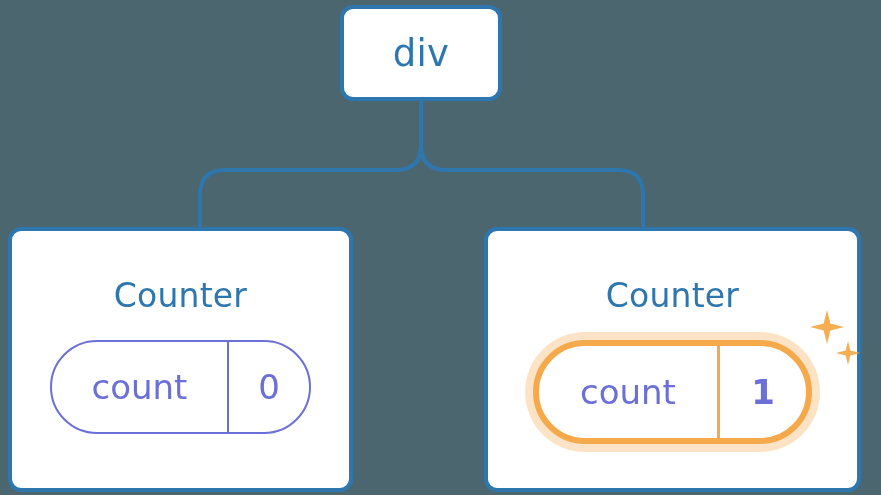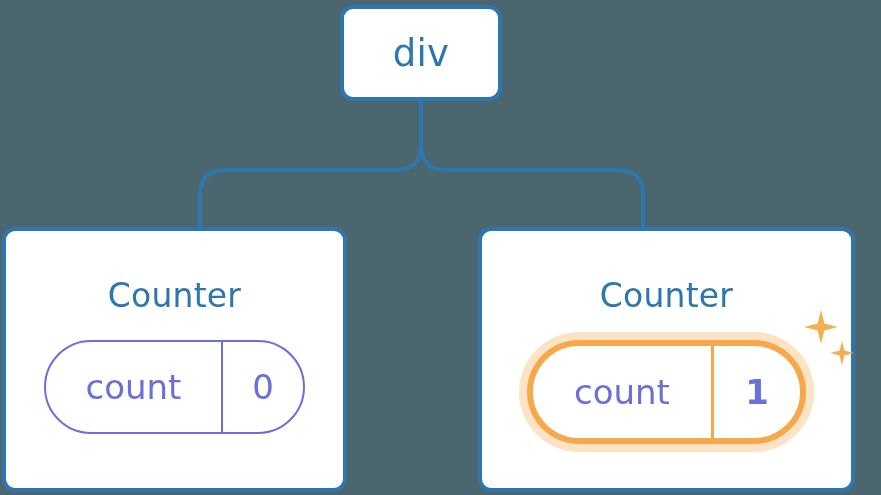--- a/index.html
+++ b/index.html
@@ -57,20 +57,21 @@
   
   .card {
     position: absolute;
     box-sizing: border-box;
     background: #ffffff;
     border: 4px solid #2e77ae;
     border-radius: 13px;
     display: flex;
     flex-direction: column;
     align-items: center;
+    margin-left: 6px;
   }
   #card-left {
     left: 2px;
     top: 227px;
     width: 345px;
     height: 265px;
   }
   #card-right {
     left: 478px;
     top: 227px;

